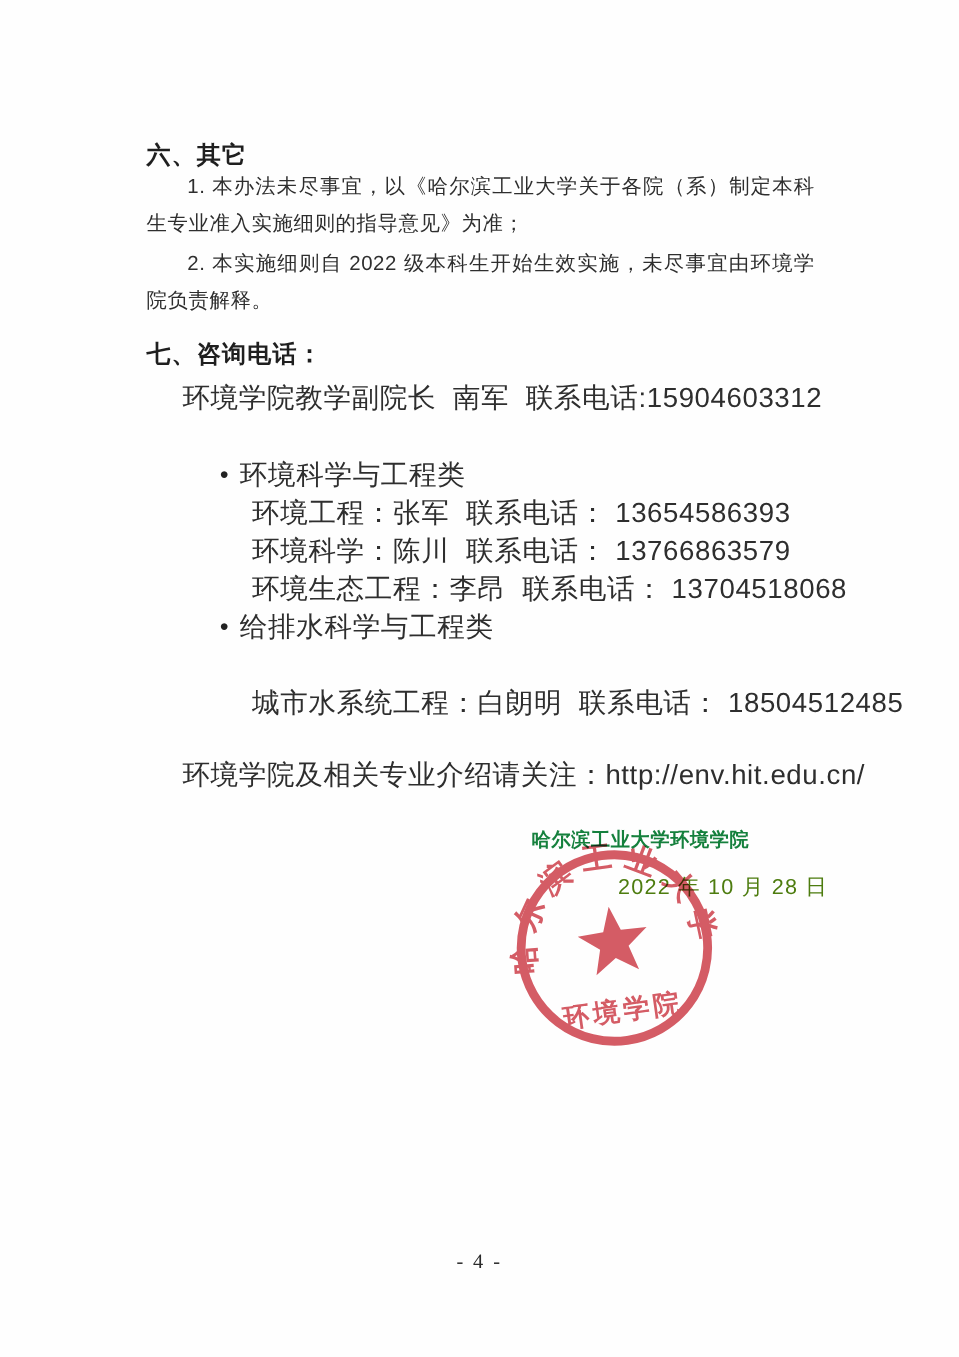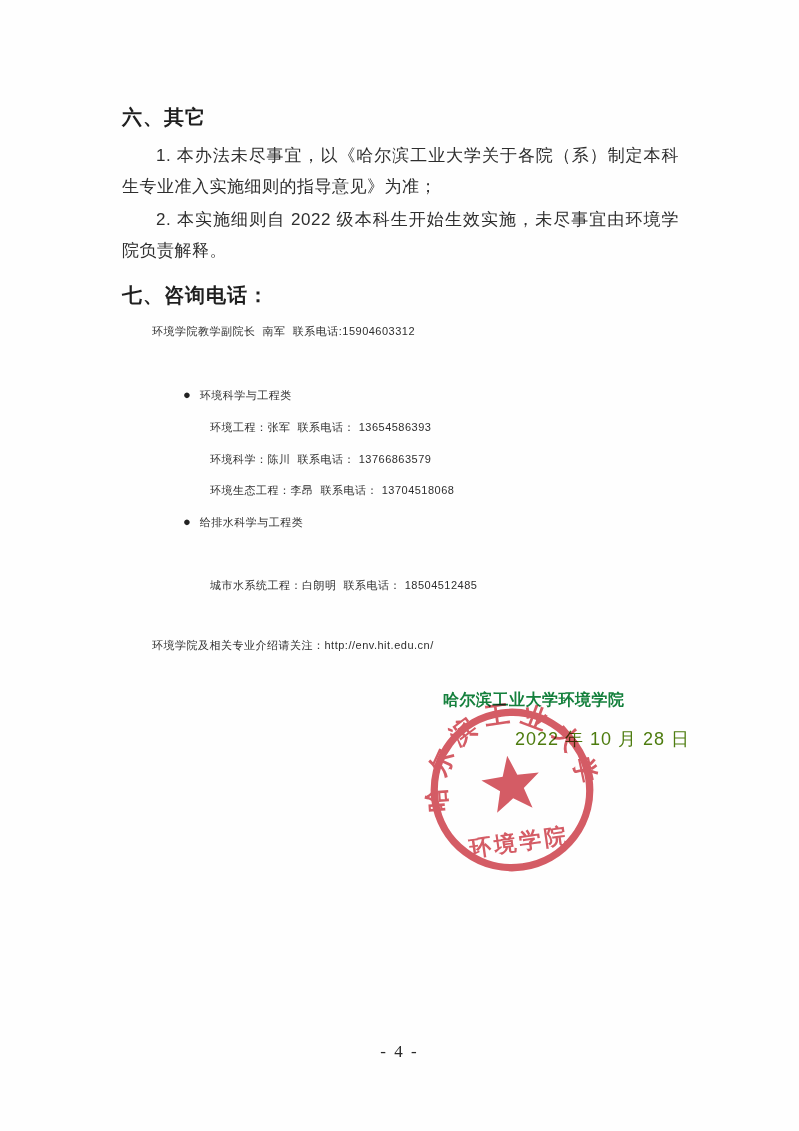--- a/index.html
+++ b/index.html
@@ -24,21 +24,21 @@
     left: 122px;
     width: 557px;
     font-size: 17px;
     line-height: 31px;
     text-align: justify;
     text-align-last: left;
     text-indent: 34px;
     letter-spacing: 0.5px;
   }
   .line {
-    font-size: 11px;
+    font-size: 23px;
     line-height: 22px;
     letter-spacing: 0.5px;
     white-space: pre;
   }
   .bullet-row { display: flex; align-items: center; }
   .bullet-glyph {
     font-size: 13px;
     line-height: 22px;
     margin-right: 9px;
     color: #222;
@@ -78,21 +78,21 @@
     font-weight: 700;
   }
   .stamp .ring-text { font-size: 24px; letter-spacing: 8px; }
   .stamp .bottom-text { font-size: 21px; letter-spacing: 3px; }
 </style>
 </head>
 <body>
 
 <div class="page">
 
-  <h2 class="abs heading" style="left:122px; top:104px;">六、其它</h2>
+  <h2 class="abs heading" style="left:122px; top:116px;">六、其它</h2>
 
   <p class="abs para" style="top:140px;">1. 本办法未尽事宜，以《哈尔滨工业大学关于各院（系）制定本科生专业准入实施细则的指导意见》为准；</p>
 
   <p class="abs para" style="top:204px;">2. 本实施细则自 2022 级本科生开始生效实施，未尽事宜由环境学院负责解释。</p>
 
   <h2 class="abs heading" style="left:122px; top:282px;">七、咨询电话：</h2>
 
   <p class="abs line" style="left:152px; top:320px;">环境学院教学副院长  南军  联系电话:15904603312</p>
 
 

